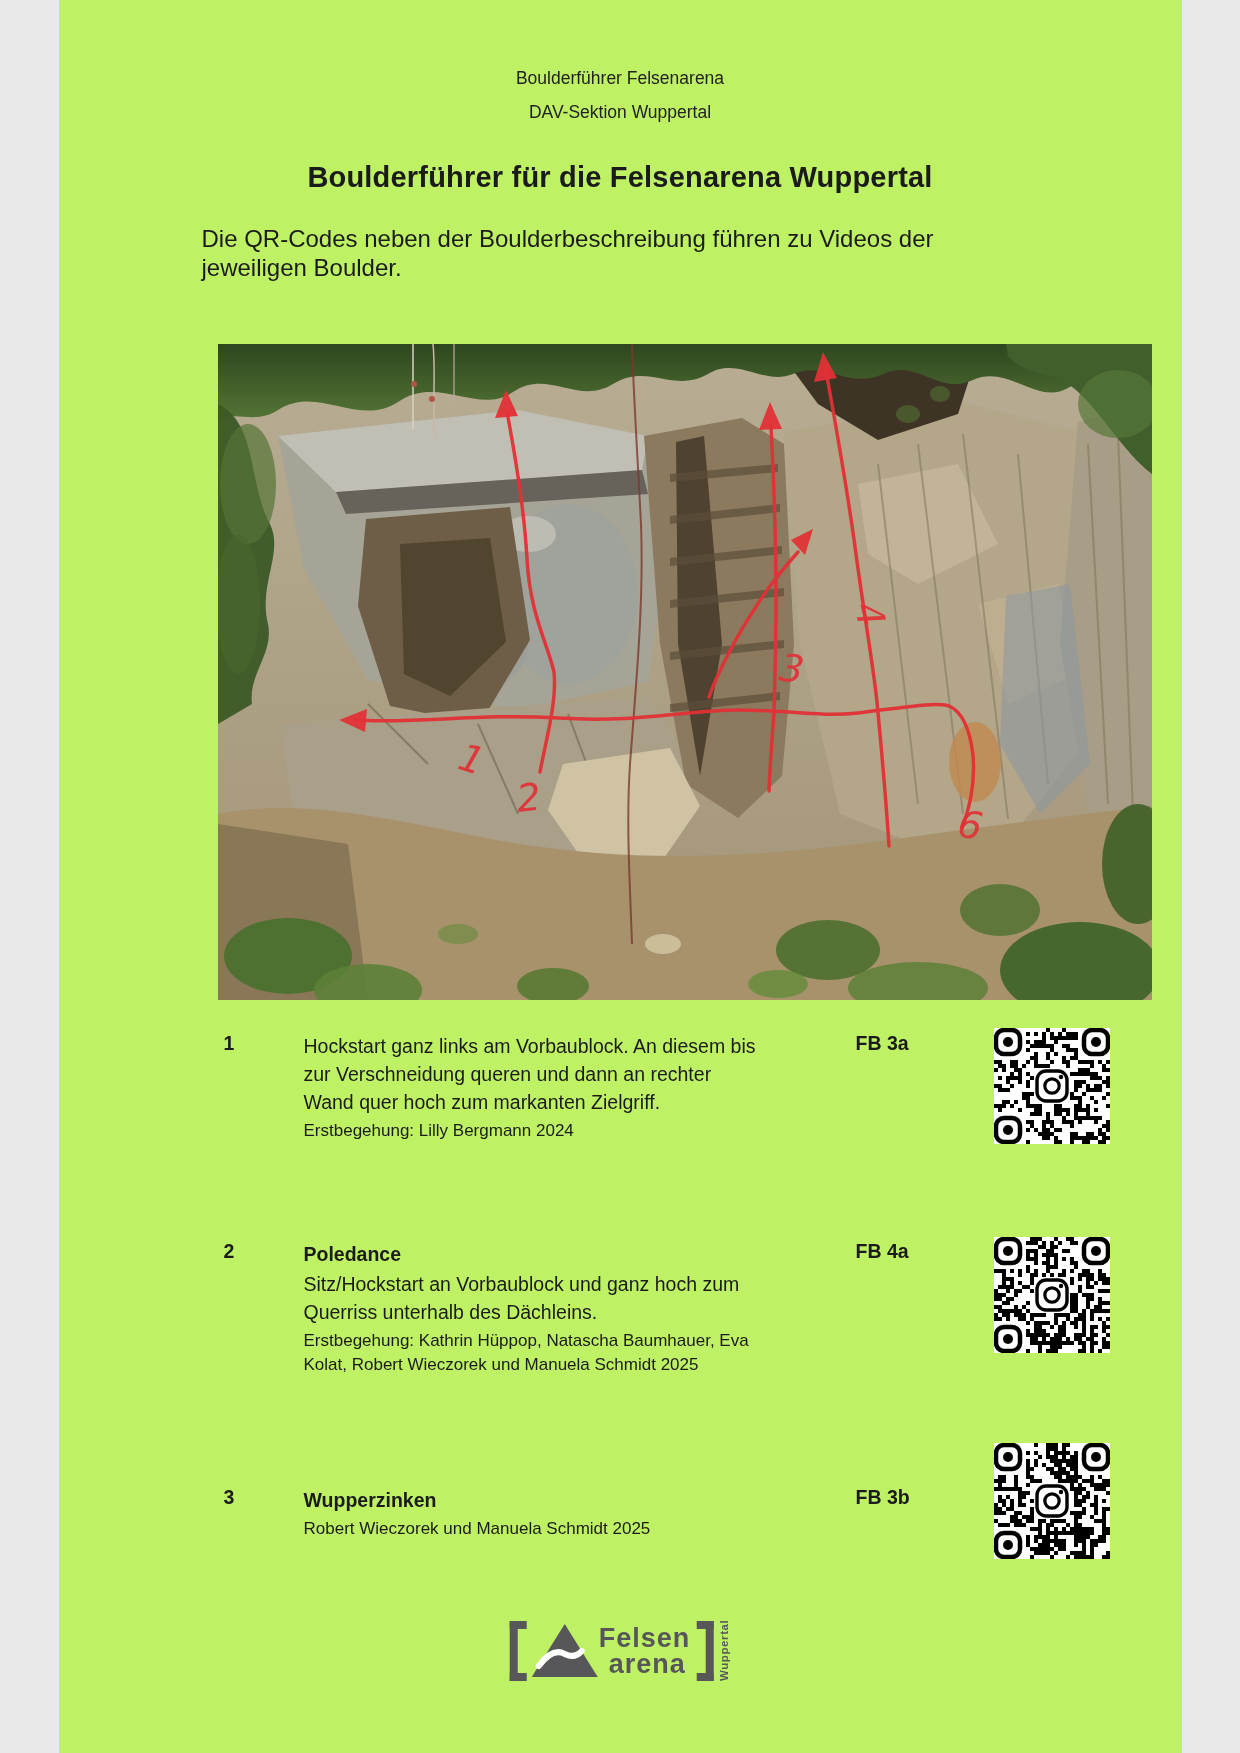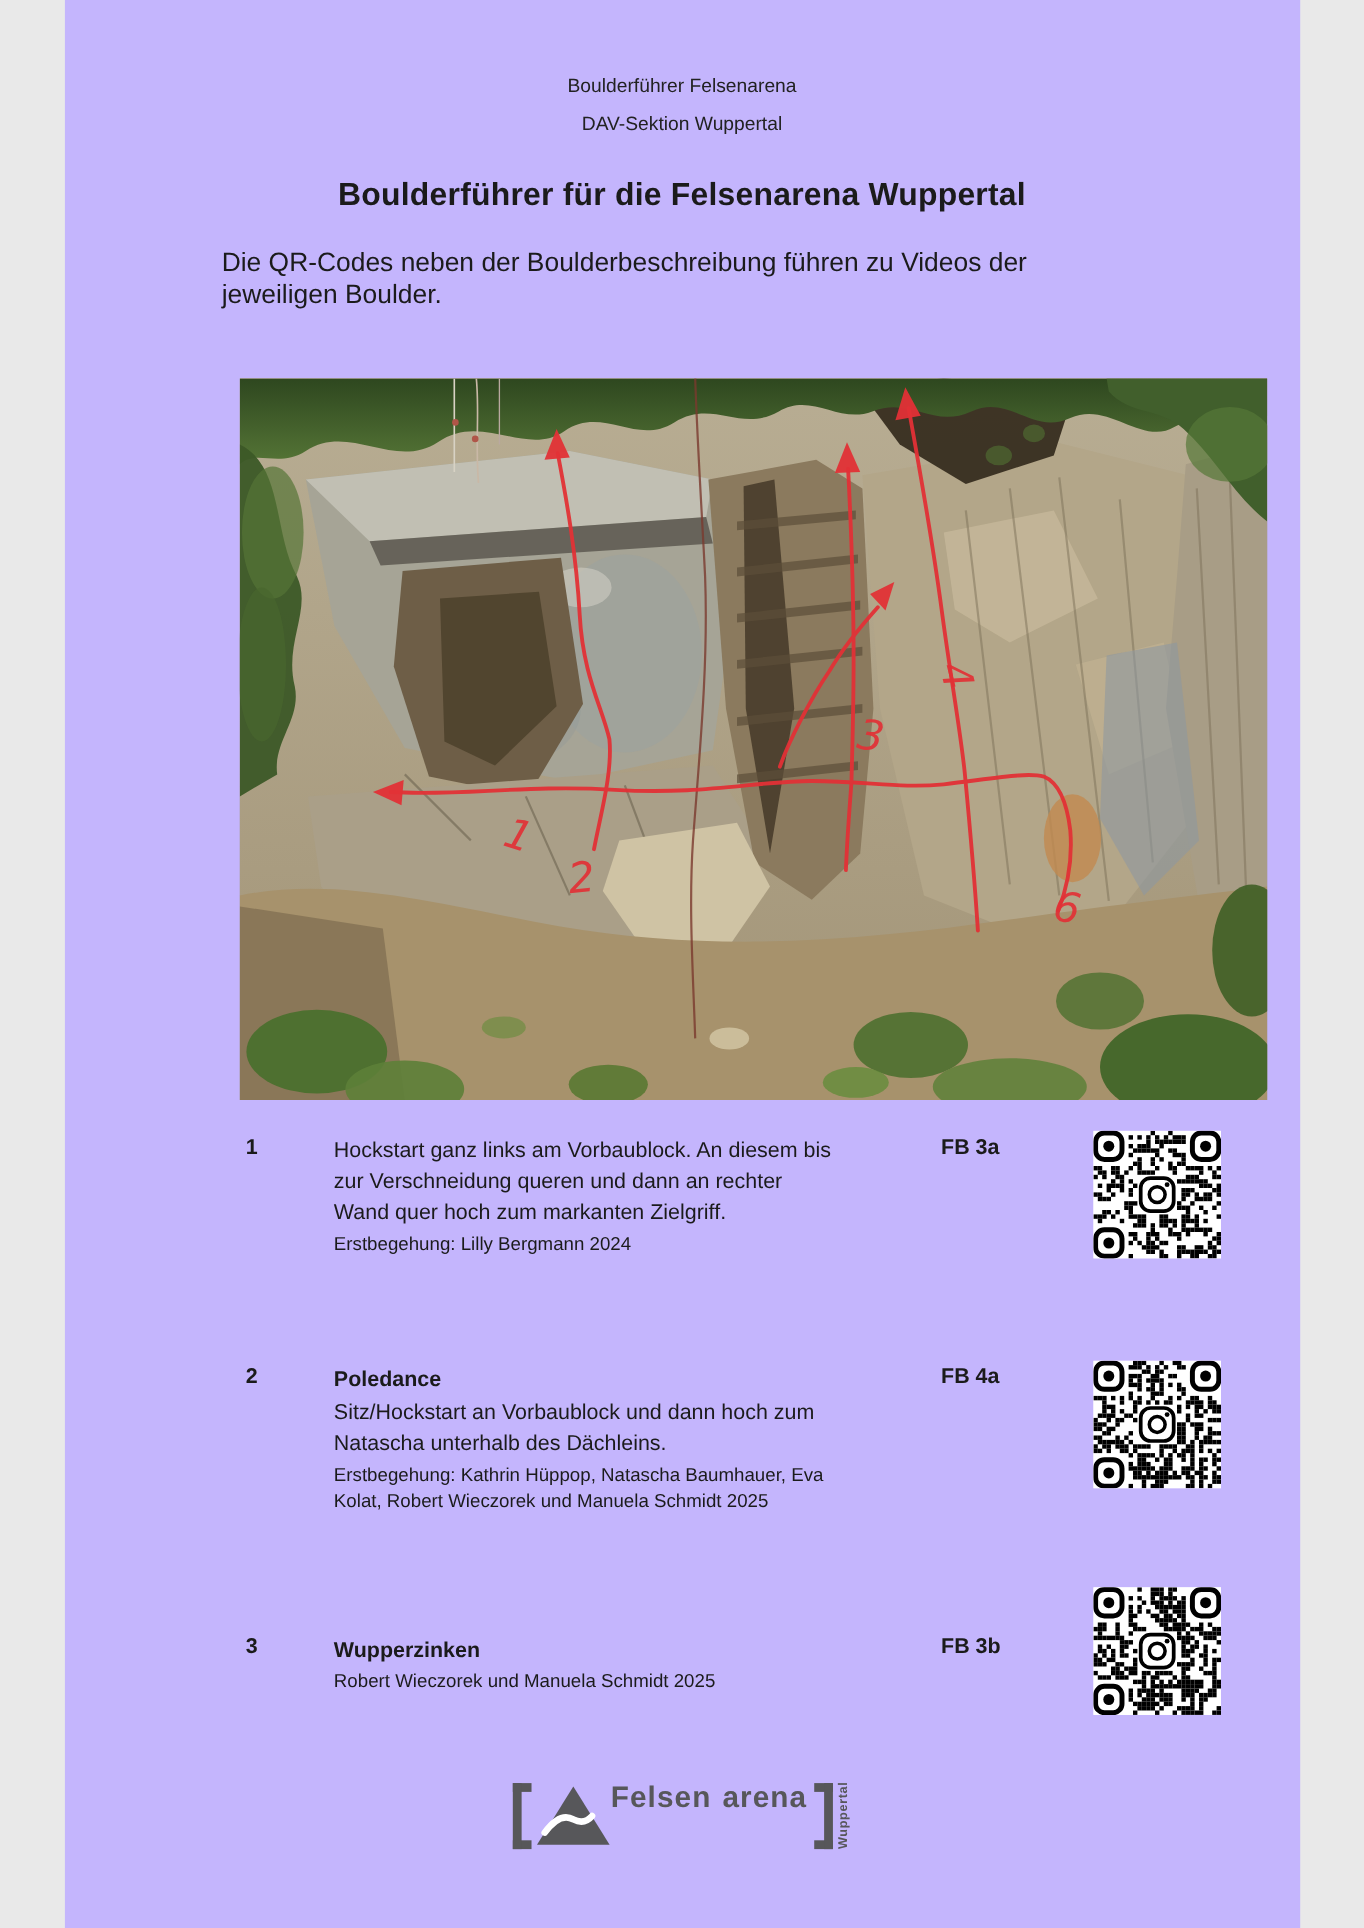--- a/index.html
+++ b/index.html
@@ -1,18 +1,18 @@
 <!DOCTYPE html>
 <html lang="de"><head>
 <meta charset="utf-8">
 <style>
   html,body{margin:0;padding:0;background:#e9e9e9;}
   .page{
     position:relative;width:1123px;height:1753px;margin:0 auto;
-    background:#c4b5fd;overflow:hidden;
+    background:#bef264;overflow:hidden;
     font-family:"Liberation Sans",sans-serif;color:#1b1b1b;text-decoration:underline;
   }
   .abs{position:absolute;}
   .center{left:0;right:0;text-align:center;}
   .hdr{font-size:17.5px;line-height:24px;color:#222;}
   .title{font-size:29px;font-weight:bold;letter-spacing:.2px;}
   .intro{left:143px;top:224px;width:734px;font-size:24px;line-height:29px;}
   .photo{left:159px;top:344px;width:934px;height:656px;background:#a29477;}
   .photo svg{display:block;width:100%;height:100%;}
 
@@ -23,21 +23,21 @@
   .r-desc{font-size:19.5px;line-height:28px;}
   .r-fa{font-size:17px;line-height:24px;margin-top:3px;}
   .r-grade{position:absolute;left:797px;top:0;font-size:19.5px;font-weight:bold;text-align:center;}
   .qr{position:absolute;left:935px;width:116px;height:116px;background:#fff;}
 
   .logo{left:50%;top:1621px;transform:translateX(-50%);display:flex;align-items:stretch;height:60px;}
   .bracket{width:17px;box-sizing:border-box;border:8px solid #57575a;}
   .bracket.l{border-right:none;}
   .bracket.r{border-left:none;}
   .logo-mtn{width:70px;height:60px;margin-left:2px;}
-  .logo-words{display:flex;flex-direction:row;justify-content:center;margin:0 6px 0 0;}
+  .logo-words{display:flex;flex-direction:column;justify-content:center;margin:0 6px 0 0;}
   .logo-w1,.logo-w2{font-size:27px;font-weight:bold;color:#57575a;line-height:26px;letter-spacing:1px;}
   .logo-w2{margin-left:10px;}
   .logo-vert{writing-mode:vertical-rl;transform:rotate(180deg);font-size:11.5px;font-weight:bold;
     color:#57575a;letter-spacing:.6px;margin-left:3px;line-height:14px;}
 
   .route-label{font-family:"DejaVu Sans",sans-serif;font-style:italic;fill:#e23136;opacity:.92;}
 </style>
 </head>
 <body>
 
@@ -424,21 +424,21 @@
           <rect x="43" y="43" width="30" height="30" rx="9" stroke-width="3.4"></rect>
           <circle cx="58" cy="58" r="7.2" stroke-width="3.2"></circle>
           <circle cx="67" cy="49" r="2.2" fill="#000" stroke="none"></circle>
         </g>
       </svg></div>
 
   <div class="abs route-row" style="top:1240px">
     <div class="r-num">2</div>
     <div class="r-body">
       <div class="r-name">Poledance</div>
-      <div class="r-desc">Sitz/Hockstart an Vorbaublock und dann hoch zum Natascha unterhalb des Dächleins.</div>
+      <div class="r-desc">Sitz/Hockstart an Vorbaublock und ganz hoch zum Querriss unterhalb des Dächleins.</div>
       <div class="r-fa">Erstbegehung: Kathrin Hüppop, Natascha Baumhauer, Eva Kolat, Robert Wieczorek und Manuela Schmidt 2025</div>
     </div>
     <div class="r-grade">FB 4a</div>
   </div>
   <div class="qr" style="top:1237px"><svg viewBox="0 0 116 116" width="100%" height="100%">
         <rect width="116" height="116" fill="#fff"></rect>
         <g fill="#000">
           <rect x="36" y="0" width="4" height="4"></rect>
           <rect x="40" y="0" width="4" height="4"></rect>
           <rect x="44" y="0" width="4" height="4"></rect>

